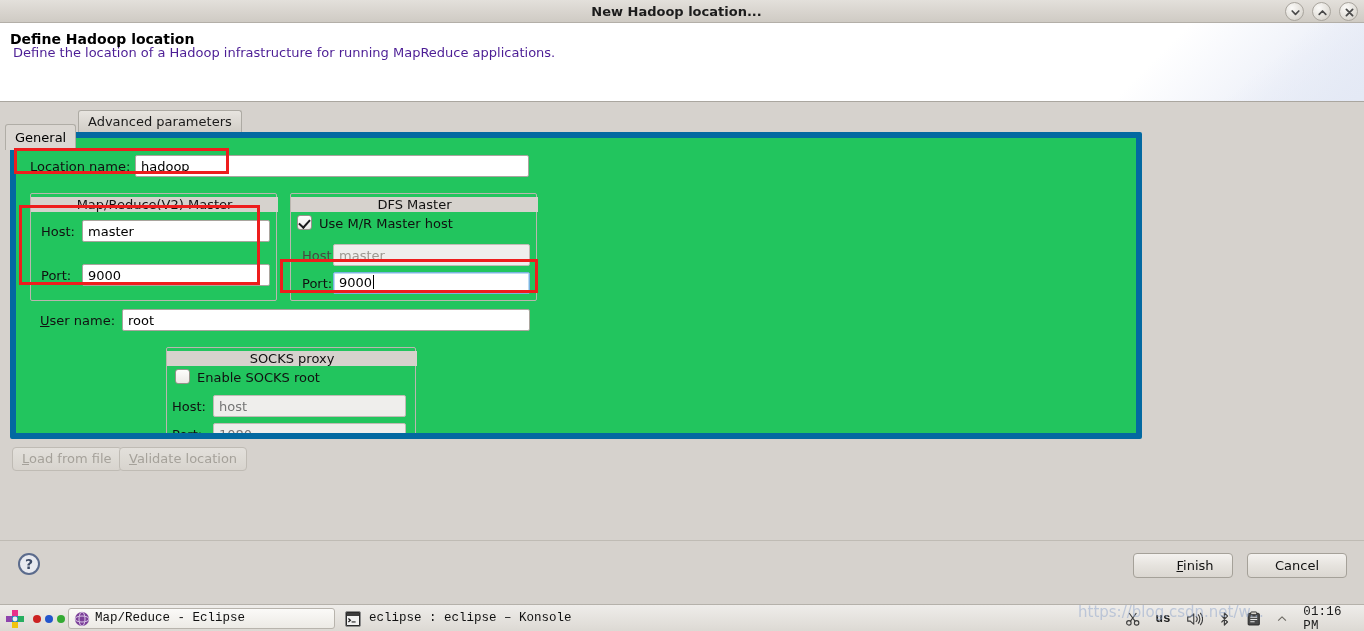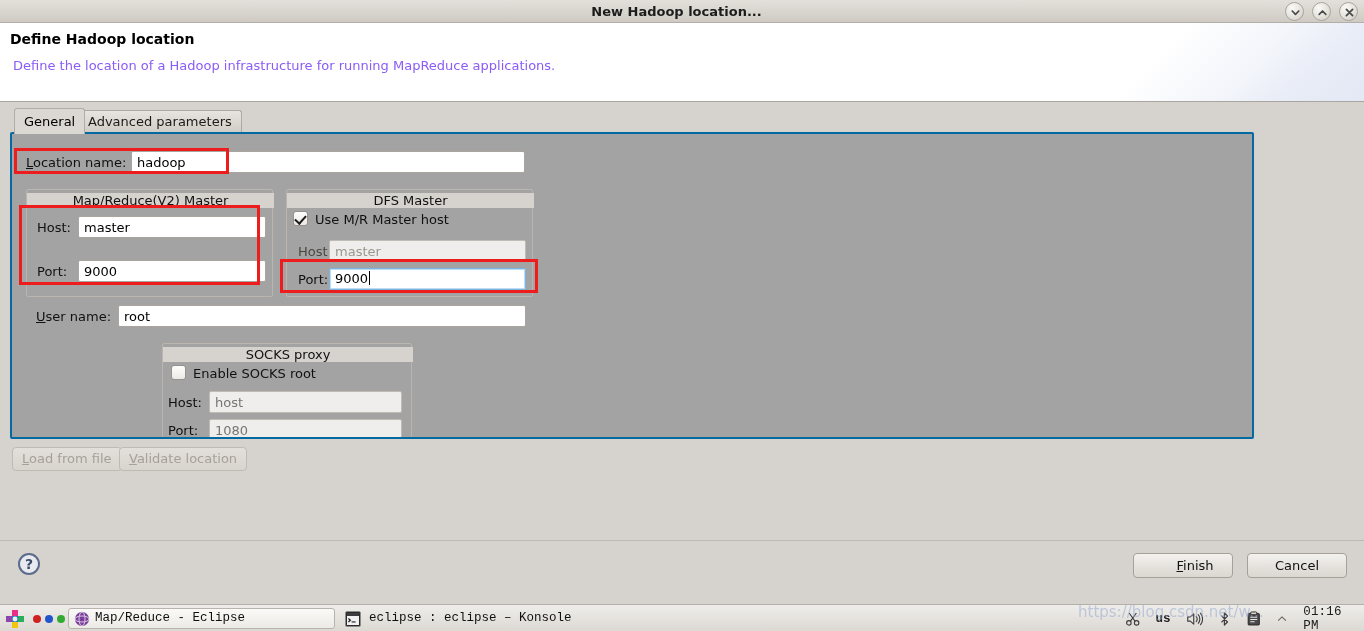--- a/index.html
+++ b/index.html
@@ -63,22 +63,22 @@
     position: absolute; right: -70px; top: -60px;
     width: 230px; height: 190px;
     border-radius: 50%;
     background: linear-gradient(140deg, rgba(255,255,255,0) 40%, #e4e9f5 70%, #d3dcef 100%);
   }
   .header-title {
     position: absolute; left: 10px; top: 8px;
     font-weight: bold; font-size: 14px; color: #000;
   }
   .header-desc {
-    position: absolute; left: 13px; top: 35px;
-    font-size: 13px; color: #8b5cf6;
+    position: absolute; left: 13px; top: 22px;
+    font-size: 13px; color: #4c1d95;
   }
 
   
   .tabstrip {
     position: absolute; left: 0; top: 104px;
     width: 1364px; height: 30px;
   }
   .tab {
     position: absolute; top: 6px;
     height: 24px; line-height: 22px;
@@ -91,29 +91,29 @@
   .tab.selected {
     background: #dbd7d2;
     border-color: #b0ada6;
     top: 4px; height: 26px; line-height: 25px;
     z-index: 3;
   }
   .tab.unselected {
     background: linear-gradient(to bottom, #e7e4df, #cfcbc4);
     color: #1a1a1a;
   }
-  #tab-general { left: 14px; }
+  #tab-general { left: 5px; margin-top: 16px; }
   #tab-advanced { left: 78px; }
 
   
   .panel {
     position: absolute; left: 10px; top: 132px;
-    width: 1244px; height: 307px;
-    background: #a3a3a3;
-    border: 2px solid #0369a1;
+    width: 1132px; height: 307px;
+    background: #22c55e;
+    border: 6px solid #0369a1;
     border-radius: 2px;
     overflow: hidden;
   }
 
   .lbl { font-size: 13px; color: #111; white-space: nowrap; }
   .mn { text-decoration: underline; }
 
   .field {
     position: absolute;
     background: #ffffff;

